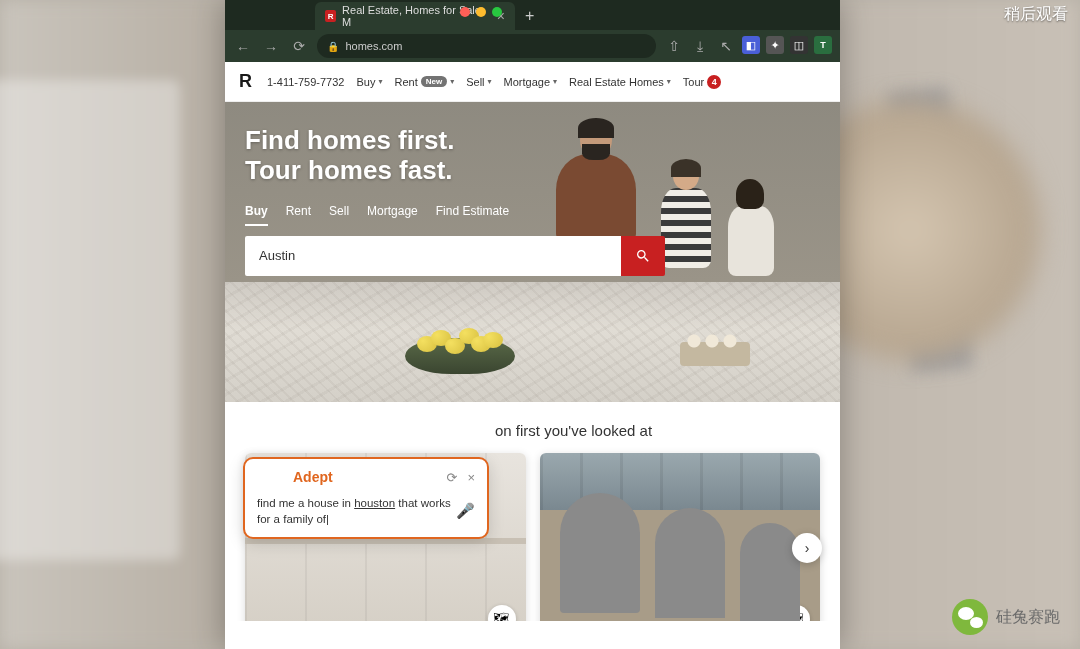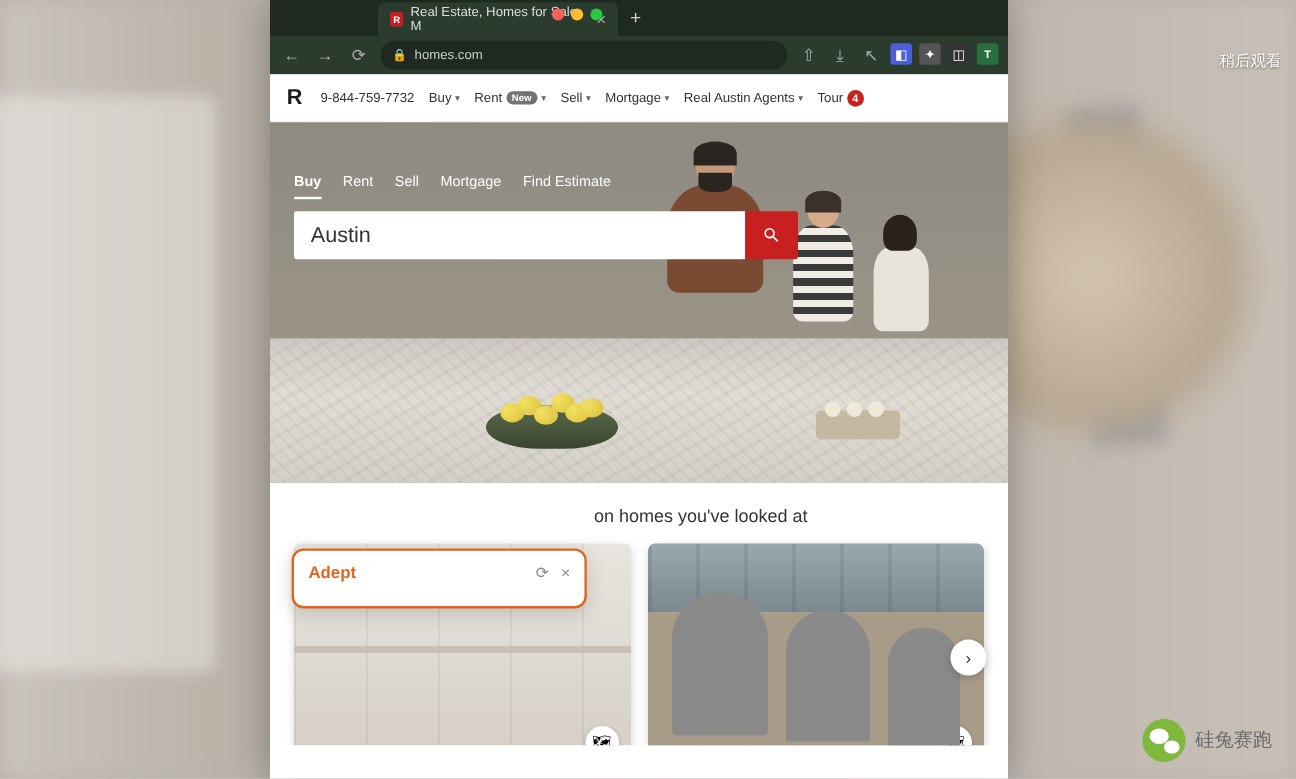--- a/index.html
+++ b/index.html
@@ -88,21 +88,21 @@
   .lemon { position: absolute; width: 20px; height: 16px; background: radial-gradient(circle at 30% 30%, #f4e060, #d8c040); border-radius: 50%; }
   .eggs { position: absolute; bottom: 36px; right: 90px; width: 70px; height: 24px; background: #c4b8a0; border-radius: 4px; }
   .eggs::before { content:""; position:absolute; top:-8px; left:4px; right:4px; height:14px; background: radial-gradient(circle at 10px 7px, #f0e8d8 6px, transparent 7px), radial-gradient(circle at 28px 7px, #f0e8d8 6px, transparent 7px), radial-gradient(circle at 46px 7px, #f0e8d8 6px, transparent 7px); }
 
   .hero-content { position: absolute; left: 20px; top: 24px; right: 20px; color: #fff; }
   .hero-h1 { font-size: 26px; font-weight: 700; line-height: 1.15; text-shadow: 0 1px 3px rgba(0,0,0,0.3); }
   .hero-tabs { display: flex; gap: 18px; margin-top: 18px; font-size: 12px; }
   .hero-tab { padding-bottom: 6px; cursor: pointer; }
   .hero-tab.active { border-bottom: 2px solid #fff; font-weight: 600; }
   .search-box { margin-top: 10px; display: flex; max-width: 420px; }
-  .search-input { flex: 1; height: 40px; background: #fff; border: none; padding: 0 14px; font-size: 18px; color: #333; border-radius: 2px 0 0 2px; }
+  .search-input { flex: 1; height: 40px; background: #fff; border: none; padding: 0 14px; font-size: 13px; color: #333; border-radius: 2px 0 0 2px; }
   .search-btn { width: 44px; height: 40px; background: #c82021; border: none; display: flex; align-items: center; justify-content: center; border-radius: 0 2px 2px 0; cursor: pointer; }
   .search-btn svg { width: 16px; height: 16px; fill: #fff; }
 
   .feed-section { padding: 20px 20px 0 20px; }
   .feed-heading { font-size: 15px; color: #333; margin-bottom: 14px; padding-left: 250px; }
   .feed-cards { display: flex; gap: 14px; position: relative; }
   .feed-card { flex: 1; height: 190px; border-radius: 6px; position: relative; overflow: hidden; box-shadow: 0 2px 8px rgba(0,0,0,0.15); }
   .card1 { background: linear-gradient(180deg, #e8e4de 0%, #d4cec4 100%); }
   .card1::before { content:""; position:absolute; inset:0; background:
     linear-gradient(180deg, transparent 0 45%, #c8c0b4 45% 48%, transparent 48%),
@@ -123,28 +123,28 @@
     top: 395px;
     width: 246px;
     background: #fff;
     border: 2px solid #e0661f;
     border-radius: 10px;
     padding: 10px 12px;
     box-shadow: 0 4px 16px rgba(0,0,0,0.15);
     z-index: 20;
   }
   .adept-header { display: flex; align-items: center; justify-content: space-between; margin-bottom: 10px; }
-  .adept-logo { color: #e0661f; font-weight: 700; font-size: 14px; }
+  .adept-logo { color: #e0661f; font-weight: 700; font-size: 14px; margin-left: 36px; }
   .adept-ctrls { display: flex; gap: 10px; color: #888; font-size: 13px; }
   .adept-input { position: relative; }
   .adept-text { font-size: 11.5px; color: #333; line-height: 1.4; padding-right: 22px; }
   .adept-text u { text-decoration: underline; }
   .mic-icon { position: absolute; right: 0; top: 50%; transform: translateY(-50%); font-size: 15px; color: #555; }
 
-  .top-right-text { position: absolute; right: 12px; top: 4px; color: #fff; font-size: 13px; text-shadow: 0 1px 2px rgba(0,0,0,0.5); margin-top: 38px; }
+  .top-right-text { position: absolute; right: 12px; top: 4px; color: #fff; font-size: 16px; text-shadow: 0 1px 2px rgba(0,0,0,0.5); }
   .wechat-badge { position: absolute; right: 20px; bottom: 14px; display: flex; align-items: center; gap: 8px; }
   .wechat-icon { width: 36px; height: 36px; background: #7fb83d; border-radius: 50%; display: flex; align-items: center; justify-content: center; position: relative; }
   .wechat-icon::before { content:""; width: 16px; height: 13px; background: #fff; border-radius: 50%; position: absolute; left: 6px; top: 8px; }
   .wechat-icon::after { content:""; width: 13px; height: 11px; background: #fff; border-radius: 50%; position: absolute; right: 5px; bottom: 7px; }
   .wechat-text { color: #6a6a6a; font-size: 16px; font-weight: 500; }
 </style>
 </head>
 <body>
 
 <div class="bg-blur"></div>
@@ -183,40 +183,40 @@
       <div class="ext-icon ext1">◧</div>
       <div class="ext-icon ext2">✦</div>
       <div class="ext-icon ext3">◫</div>
       <div class="ext-icon ext4">T</div>
     </div>
   </div>
 
   <div class="page">
     <div class="top-nav">
       <span class="logo">R</span>
-      <span class="nav-item">9-844-759-7732</span>
+      <span class="nav-item">1-411-759-7732</span>
       <span class="nav-item">
           <span>Buy</span>
           <span class="caret">▾</span>
         </span>
       <span class="nav-item">
           <span>Rent</span>
           <span class="new-badge">New</span>
           <span class="caret">▾</span>
         </span>
       <span class="nav-item">
           <span>Sell</span>
           <span class="caret">▾</span>
         </span>
       <span class="nav-item">
           <span>Mortgage</span>
           <span class="caret">▾</span>
         </span>
       <span class="nav-item">
-          <span>Real Austin Agents</span>
+          <span>Real Estate Homes</span>
           <span class="caret">▾</span>
         </span>
       <span class="nav-item">
           <span>Tour</span>
           <span class="feed-badge">4</span>
         </span>
     </div>
 
     <div class="hero">
       <div class="hero-counter"></div>
@@ -245,59 +245,69 @@
           <div class="lemon" style="left:0;top:10px"></div>
             <div class="lemon" style="left:14px;top:4px"></div>
           <div class="lemon" style="left:28px;top:12px"></div>
             <div class="lemon" style="left:42px;top:2px"></div>
           <div class="lemon" style="left:54px;top:10px"></div>
             <div class="lemon" style="left:66px;top:6px"></div>
         </div>
       </div>
       <div class="eggs"></div>
       <div class="hero-content">
+        <div class="hero-h1">
+          <div>Find homes first.</div>
+          <div>Tour homes fast.</div>
+        </div>
         <div class="hero-tabs">
           <span class="hero-tab active">Buy</span>
           <span class="hero-tab">Rent</span>
           <span class="hero-tab">Sell</span>
           <span class="hero-tab">Mortgage</span>
           <span class="hero-tab">Find Estimate</span>
         </div>
         <div class="search-box">
           <input class="search-input" value="Austin" style="">
           <button class="search-btn">
             <svg viewBox="0 0 24 24">
                 <path d="M15.5 14h-.79l-.28-.27A6.471 6.471 0 0016 9.5 6.5 6.5 0 109.5 16c1.61 0 3.09-.59 4.23-1.57l.27.28v.79l5 4.99L20.49 19l-4.99-5zm-6 0C7.01 14 5 11.99 5 9.5S7.01 5 9.5 5 14 7.01 14 9.5 11.99 14 9.5 14z"></path>
               </svg>
           </button>
         </div>
       </div>
     </div>
 
     <div class="feed-section">
-      <div class="feed-heading">on homes you've looked at</div>
+      <div class="feed-heading">on first you've looked at</div>
       <div class="feed-cards">
         <div class="feed-card card1">
           <div class="map-pill">🗺</div>
         </div>
         <div class="feed-card card2">
           <div class="map-pill">🗺</div>
         </div>
         <div class="next-arrow">›</div>
       </div>
     </div>
 
     <div class="adept-widget">
       <div class="adept-header">
         <span class="adept-logo">Adept</span>
         <div class="adept-ctrls">
           <span>⟳</span>
           <span>×</span>
         </div>
       </div>
+      <div class="adept-input">
+        <div class="adept-text">
+          <span>find me a house in </span><u>houston</u><span> that works for a family of</span><span>|</span>
+        </div>
+        <span class="mic-icon">🎤</span>
+      </div>
     </div>
 
   </div>
 </div>
 
 <div class="wechat-badge">
   <div class="wechat-icon"></div>
   <span class="wechat-text">硅兔赛跑</span>
 </div>
 

